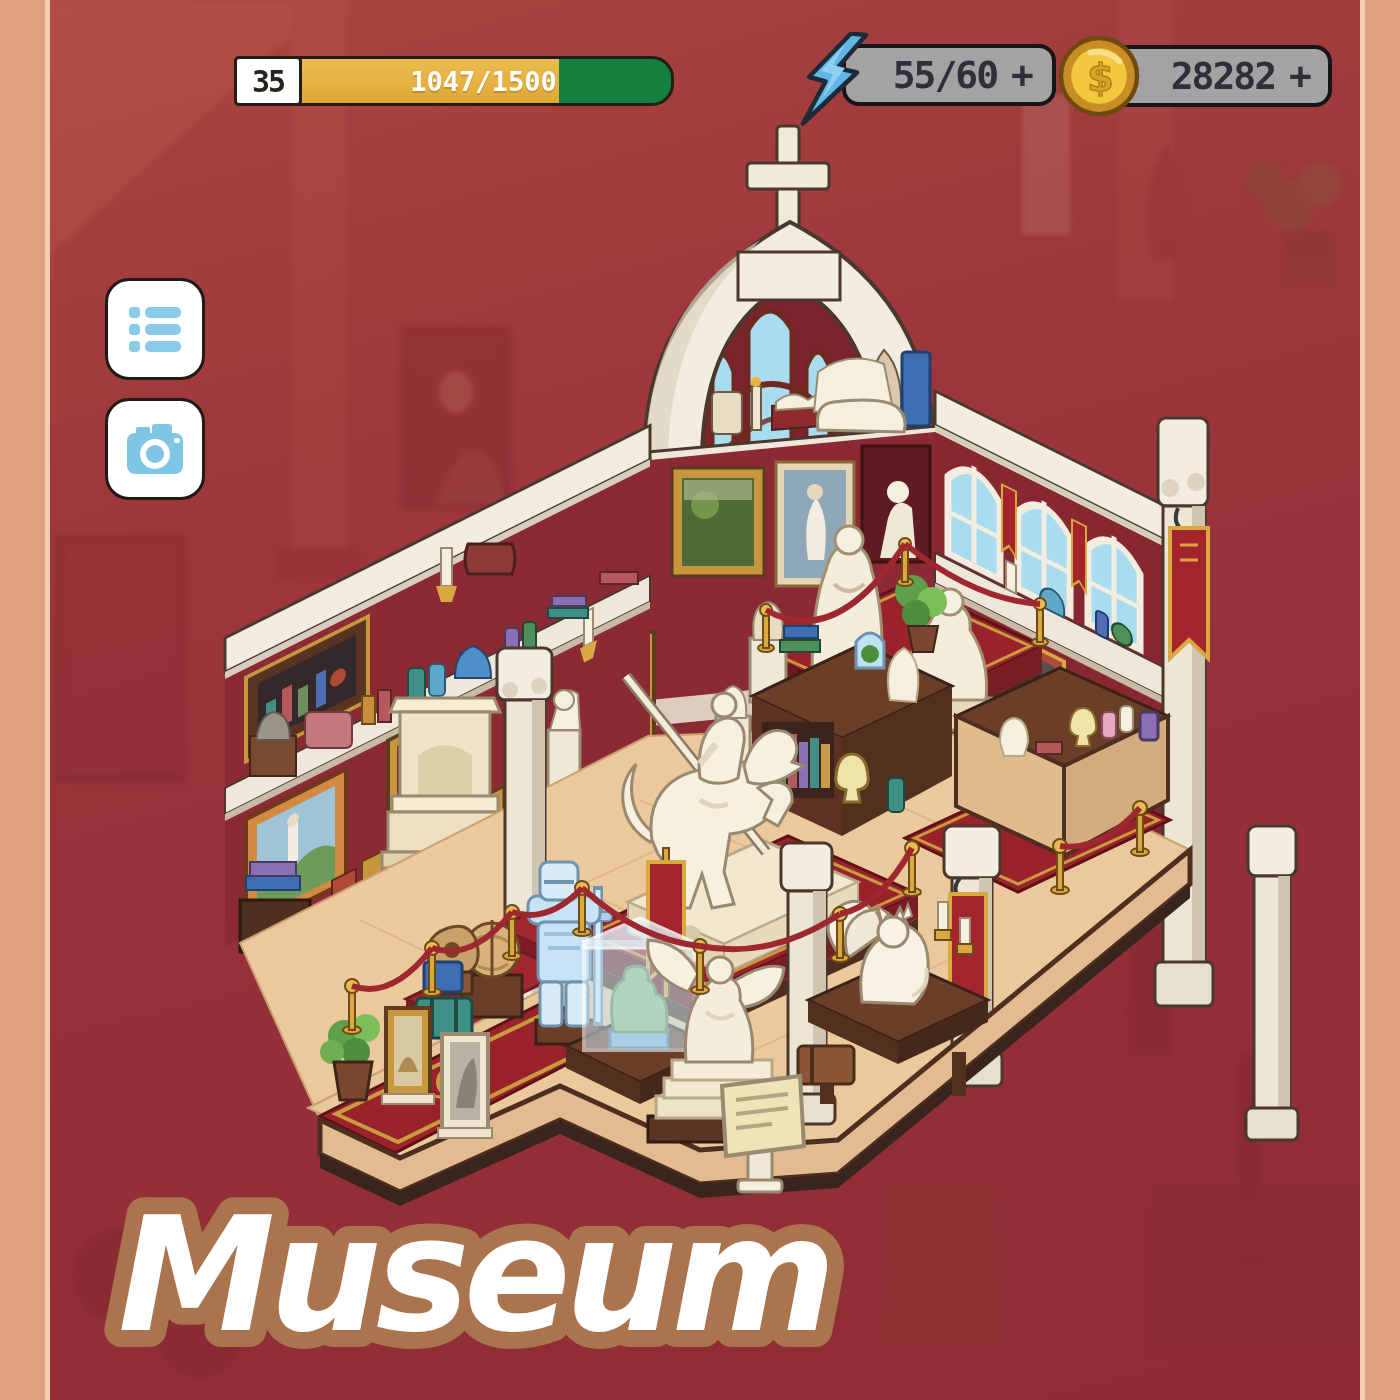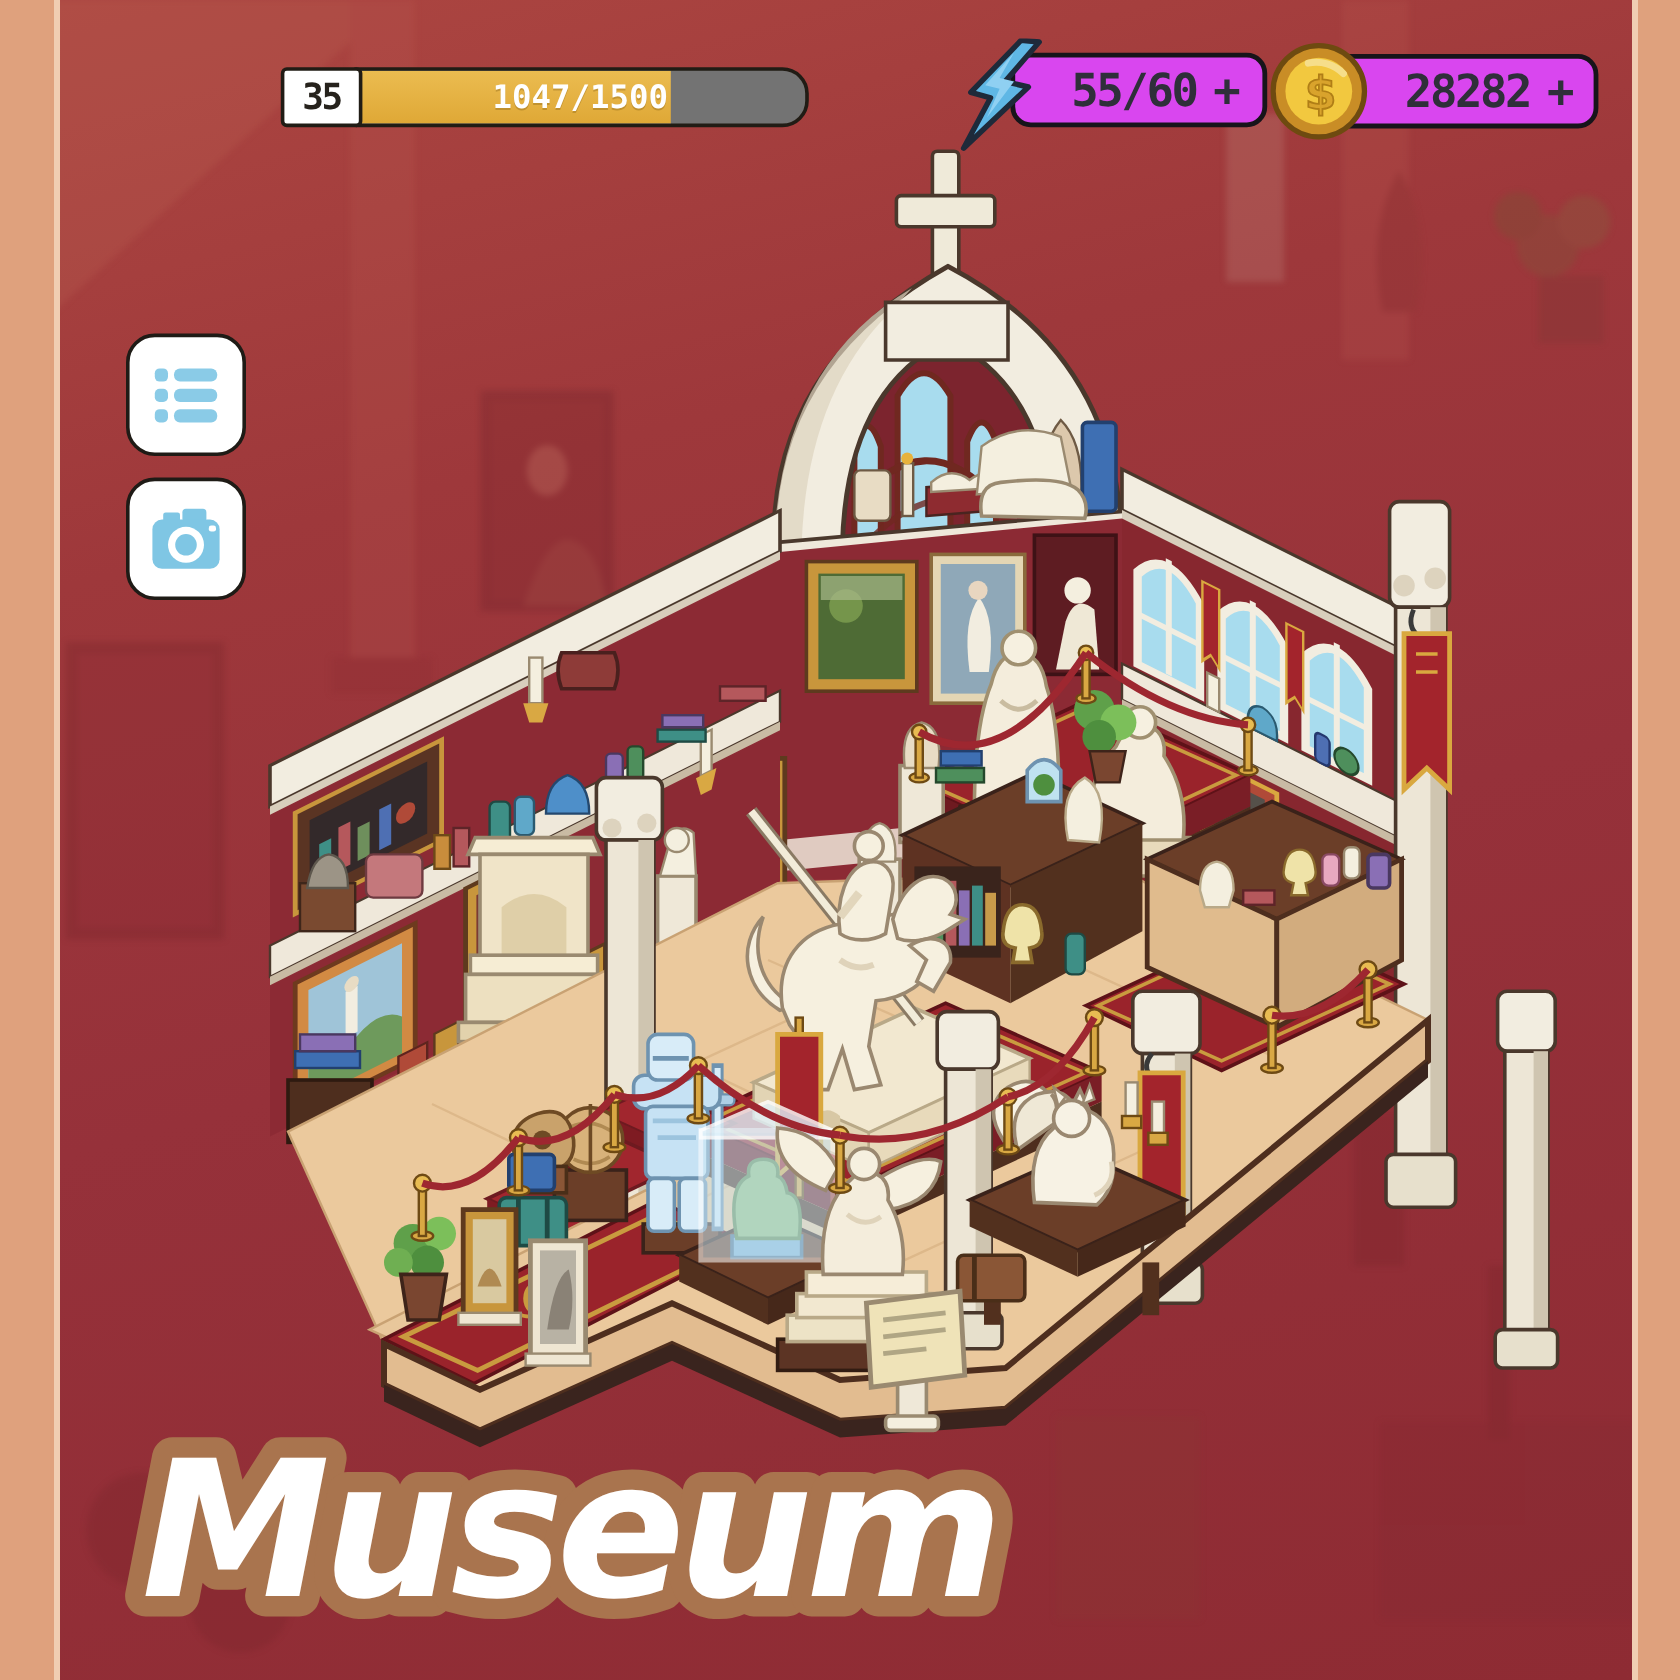--- a/index.html
+++ b/index.html
@@ -7,26 +7,26 @@
        font-family:"DejaVu Sans",sans-serif;}
   .stage{position:absolute;top:0;bottom:0;left:45px;width:1310px;overflow:hidden;
          border-left:5px solid #F0CDB2;border-right:5px solid #F0CDB2;
          background:linear-gradient(165deg,#AC4641 0%,#9E383B 28%,#96313A 55%,#8E2B33 100%);}
   .stage svg{position:absolute;left:-50px;top:0;}
   .hud{position:absolute;display:flex;align-items:center;}
   .level-wrap{left:234px;top:56px;width:434px;height:44px;text-decoration:underline;}
   .level-box{position:absolute;left:0;top:0;width:62px;height:44px;background:#fff;border:3px solid #211C15;
              border-radius:5px;display:flex;align-items:center;justify-content:center;z-index:2;
              font:bold 30px "DejaVu Sans Mono",monospace;color:#26221C;letter-spacing:-2px;}
-  .xp-track{position:absolute;left:59px;top:0;width:375px;height:44px;background:#737373;border:3px solid #211C15;
+  .xp-track{position:absolute;left:59px;top:0;width:375px;height:44px;background:#15803d;border:3px solid #211C15;
             border-radius:4px 22px 22px 4px;overflow:hidden;}
   .xp-fill{position:absolute;left:0;top:0;bottom:0;background:linear-gradient(#EBBC50,#DFA836);}
   .xp-label{position:absolute;inset:0;display:flex;align-items:center;justify-content:center;
             font:bold 27px "DejaVu Sans Mono",monospace;color:#FFFFFF;text-shadow:0 2px 0 rgba(90,60,0,.25);letter-spacing:0px;}
-  .pill{position:absolute;height:54px;background:#d946ef;border:4px solid #17141A;border-radius:17px;
+  .pill{position:absolute;height:54px;background:#a3a3a3;border:4px solid #17141A;border-radius:17px;
         display:flex;align-items:center;justify-content:flex-end;
         font:bold 38px "DejaVu Sans Mono",monospace;color:#2F2F3A;letter-spacing:-2px;}
   .pill .plus{margin-left:14px;font-weight:bold;}
   .energy-pill{left:842px;top:44px;width:186px;padding-right:20px;}
   .coin-pill{left:1092px;top:45px;width:214px;padding-right:18px;}
   .pill-icon{position:absolute;pointer-events:none;}
   .bolt-icon{left:-46px;top:-16px;}
   .coin-icon{left:-38px;top:-14px;}
   .side-btn{position:absolute;left:105px;width:94px;height:96px;background:#fff;border:3px solid #1F1B16;
             border-radius:24px;display:flex;align-items:center;justify-content:center;}

